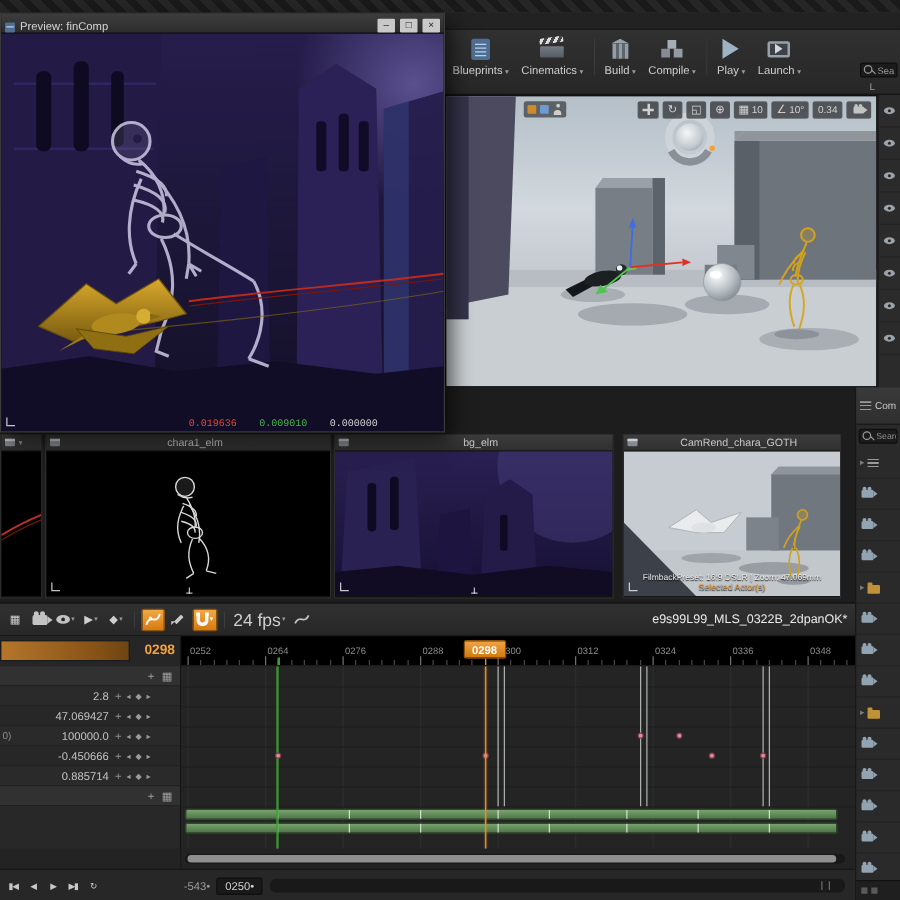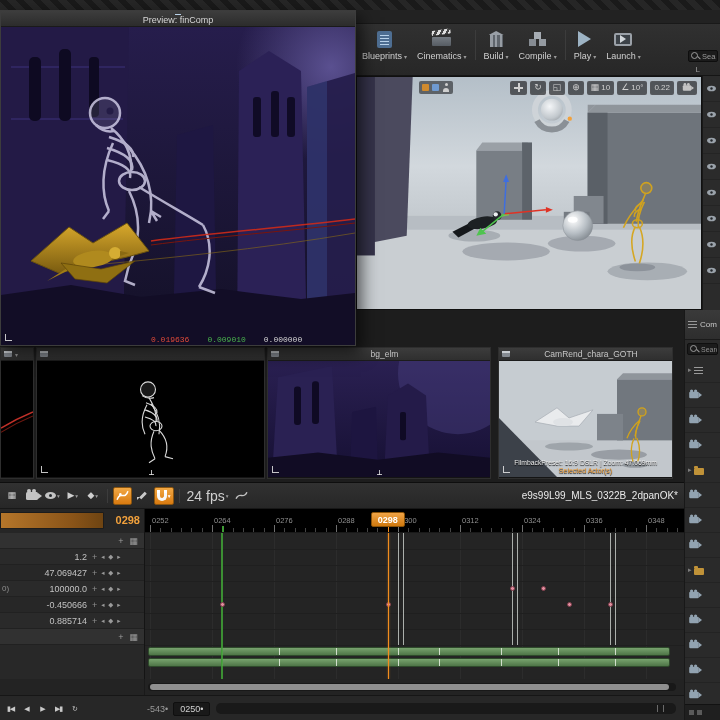--- a/index.html
+++ b/index.html
@@ -75,21 +75,21 @@
 
   
   .right-strip { position:absolute; left:702px; top:76px; width:18px; height:234px;
     background:#2b2b2b; border-left:1px solid #181818; z-index:1; }
   .strip-row { height:26px; display:flex; align-items:center; justify-content:center; border-bottom:1px solid #242424; }
 
   
   .preview-win { position:absolute; left:0; top:10px; width:356px; height:336px;
     background:#0d0a18; border:1px solid #3c3c3c; box-shadow:5px 7px 16px rgba(0,0,0,.65); z-index:5; }
   .pw-title { height:16px; background:linear-gradient(#3d3d3d,#2c2c2c); border-bottom:1px solid #1a1a1a;
-    display:flex; align-items:center; gap:4px; padding:0 3px; font-size:9px; color:#d6d6d6;flex-direction:column; }
+    display:flex; align-items:flex-end; gap:4px; padding:0 3px; font-size:9px; color:#d6d6d6; }
   .pw-title-text { flex:1; text-align:left; }
   .i-appicon { width:8px; height:8px; background:#4e6e92; border-radius:1px; position:relative; }
   .i-appicon::before { content:""; position:absolute; left:1px; top:3.2px; right:1px; height:1px; background:#b9d2ea; }
   .win-btn { width:14px; height:11px; background:#c9c9c9; color:#222; font-size:8px; line-height:10px;
     text-align:center; border-radius:1px; }
   .pw-body { position:relative; height:318px; overflow:hidden; }
   .pw-body svg { position:absolute; inset:0; width:100%; height:100%; }
   .pw-values { position:absolute; bottom:1px; left:150px; display:flex; gap:18px; font-size:8px; z-index:3;font-family:Liberation Mono, monospace; }
   .corner-mark { position:absolute; left:4px; bottom:4px; width:7px; height:7px;
     border-left:1.2px solid rgba(230,230,230,.85); border-bottom:1.2px solid rgba(230,230,230,.85); z-index:3; }
@@ -366,21 +366,21 @@
         </div>
       <div class="vp-btn">
         <span class="glyph">▦</span>
         <span>10</span>
       </div>
       <div class="vp-btn">
         <span class="glyph">∠</span>
         <span>10°</span>
       </div>
       <div class="vp-btn">
-        <span>0.22</span>
+        <span>0.34</span>
       </div>
       <div class="vp-btn">
           <span class="i-cam" style="transform:scale(.7)"></span>
         </div>
     </div>
   </div>
 
   <div class="right-strip">
       <div class="strip-row">
         <span class="i-eye strip-eye"></span>
@@ -498,20 +498,21 @@
         <rect width="32" height="114" fill="#000"></rect>
         <path d="M0,66 C10,60 22,54 32,50" stroke="#c03028" stroke-width="1.5" fill="none"></path>
         <path d="M0,70 C10,64 22,58 32,54" stroke="#701810" stroke-width="1" fill="none"></path>
       </svg>
     </div>
   </div>
 
   <div class="thumb" style="left:36px;width:229px">
     <div class="thumb-head">
       <span class="i-clap"></span>
+      <span class="thumb-title">chara1_elm</span>
     </div>
     <div class="thumb-body">
       <svg viewBox="0 0 227 114" preserveAspectRatio="none">
         <rect width="227" height="114" fill="#000"></rect>
         <g stroke="#e6e6e6" stroke-width="1.1" fill="none" opacity=".95">
           <circle cx="111" cy="28" r="7.5" fill="rgba(230,230,230,.12)"></circle>
           <path d="M105,34 q6,4 12,2"></path>
           <path d="M112,36 C117,44 120,52 119,60"></path>
           <path d="M109,41 q12,4 11,10"></path>
           <path d="M108,48 q13,4 12,11"></path>
@@ -774,21 +775,21 @@
         </div>
     </div>
     <div class="seq-tracks">
       <div class="seq-outliner">
           <div class="o-row group">
             <span class="o-plus">+</span>
             <span class="o-plus">▦</span>
           </div>
           <div class="o-row" style="background: rgb(42, 42, 42);">
             <span class="o-label"></span>
-            <span class="o-value">1.2</span>
+            <span class="o-value">2.8</span>
             <div class="o-ctl">
               <span class="o-plus">+</span>
               <span class="o-keynav">◂ ◆ ▸</span>
             </div>
           </div>
           <div class="o-row" style="background: rgb(39, 39, 39);">
             <span class="o-label"></span>
             <span class="o-value">47.069427</span>
             <div class="o-ctl">
               <span class="o-plus">+</span>

